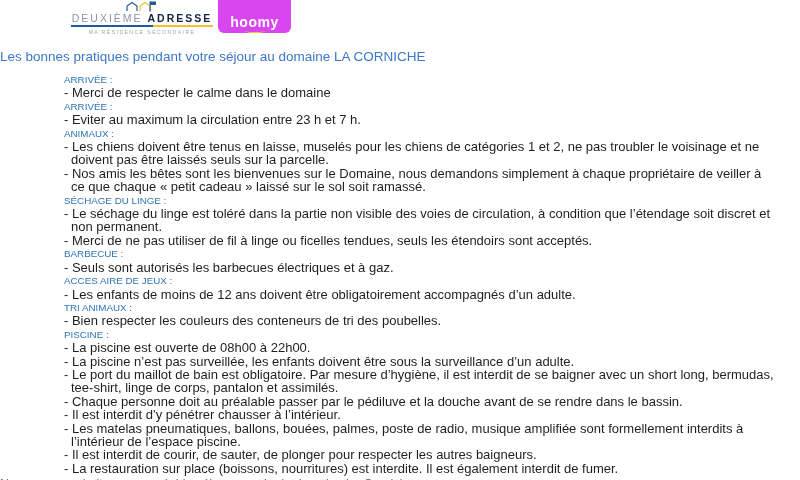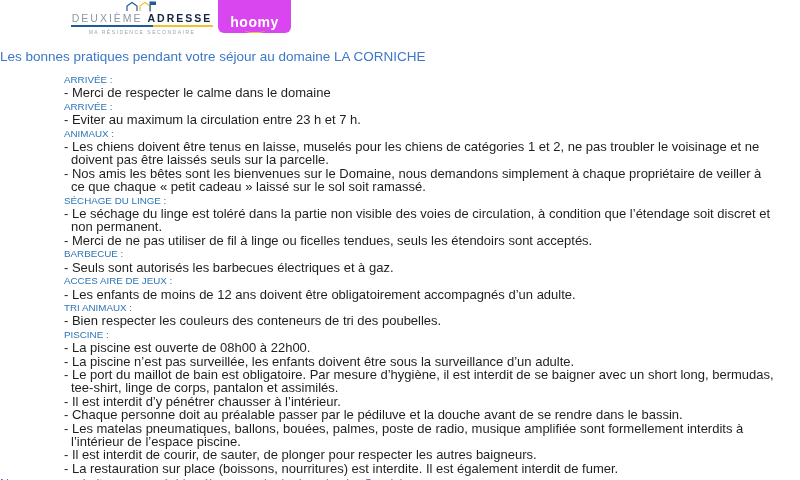--- a/index.html
+++ b/index.html
@@ -107,22 +107,22 @@
   <div class="section">
     <div class="section-heading">TRI ANIMAUX :</div>
     <div class="rule">- Bien respecter les couleurs des conteneurs de tri des poubelles.</div>
   </div>
 
   <div class="section">
     <div class="section-heading">PISCINE :</div>
     <div class="rule">- La piscine est ouverte de 08h00 à 22h00.</div>
     <div class="rule">- La piscine n’est pas surveillée, les enfants doivent être sous la surveillance d’un adulte.</div>
     <div class="rule">- Le port du maillot de bain est obligatoire. Par mesure d’hygiène, il est interdit de se baigner avec un short long, bermudas, tee-shirt, linge de corps, pantalon et assimilés.</div>
+    <div class="rule">- Chaque personne doit au préalable passer par le pédiluve et la douche avant de se rendre dans le bassin.</div>
     <div class="rule">- Il est interdit d’y pénétrer chausser à l’intérieur.</div>
-    <div class="rule">- Chaque personne doit au préalable passer par le pédiluve et la douche avant de se rendre dans le bassin.</div>
     <div class="rule">- Les matelas pneumatiques, ballons, bouées, palmes, poste de radio, musique amplifiée sont formellement interdits à l’intérieur de l’espace piscine.</div>
     <div class="rule">- Il est interdit de courir, de sauter, de plonger pour respecter les autres baigneurs.</div>
     <div class="rule">- La restauration sur place (boissons, nourritures) est interdite. Il est également interdit de fumer.</div>
   </div>
 
 </div>
 
 <div class="doc-footer">Nous vous souhaitons un agréable séjour au sein du domaine La Corniche.</div>
 
 </body></html>

